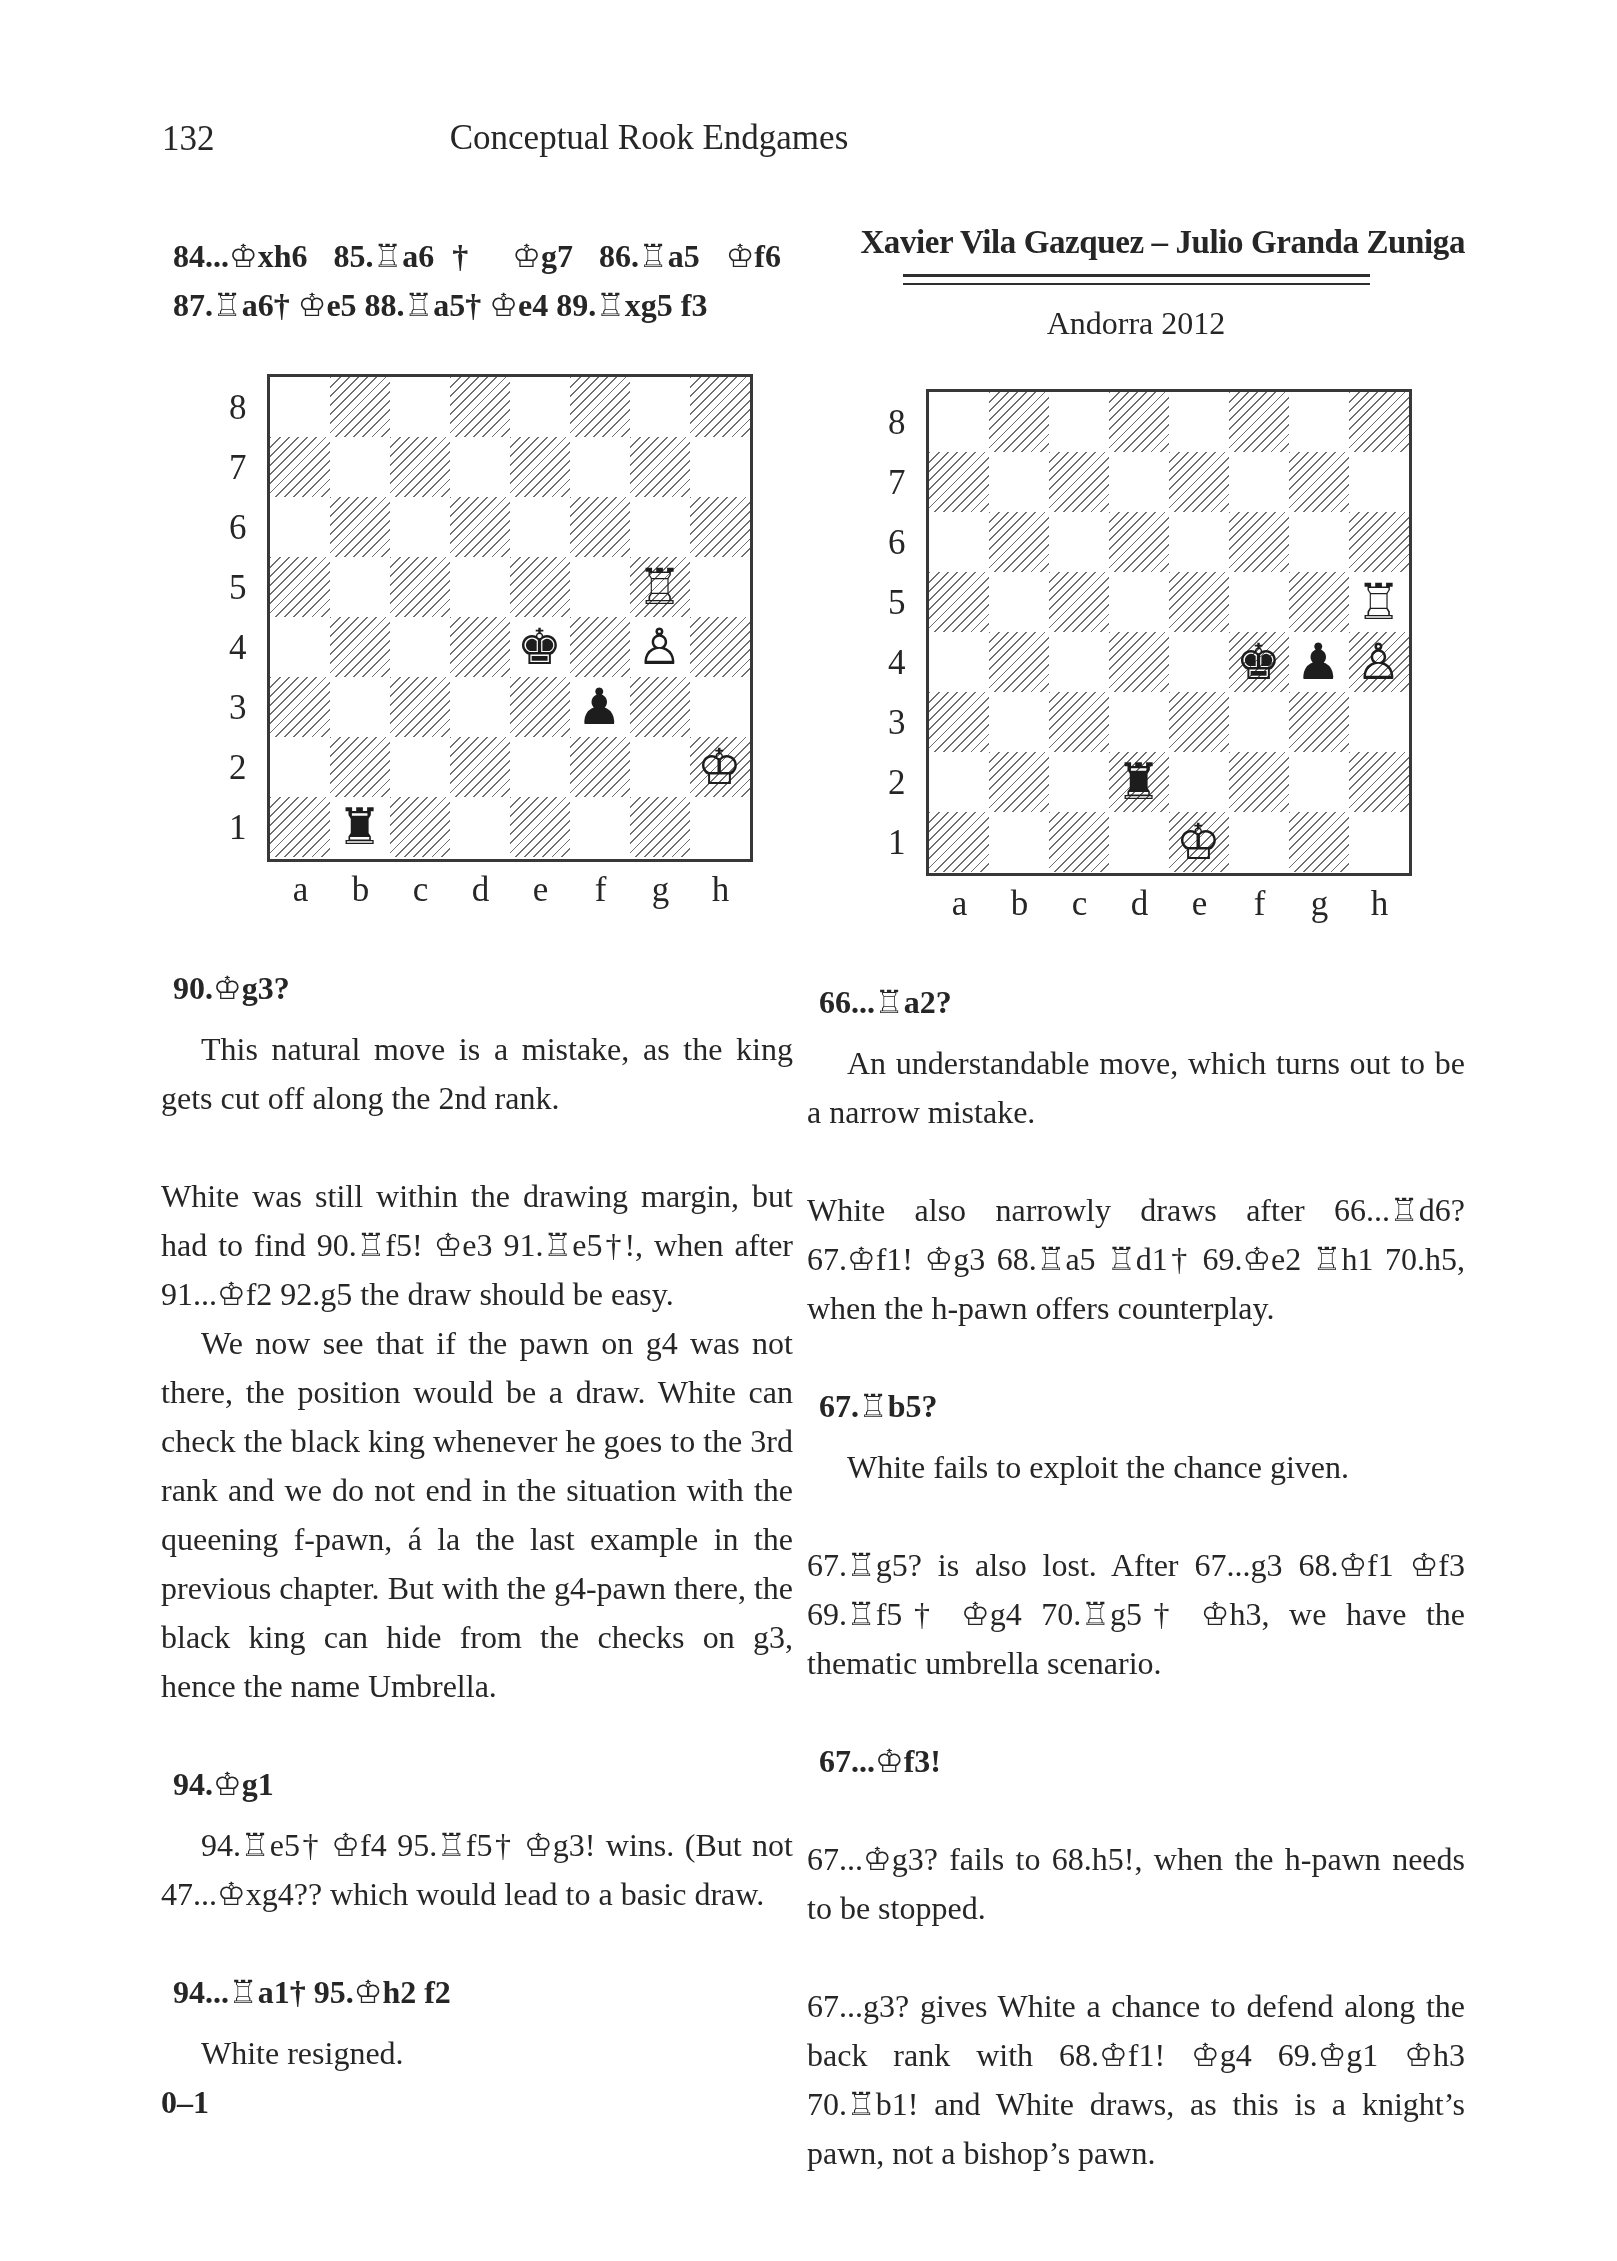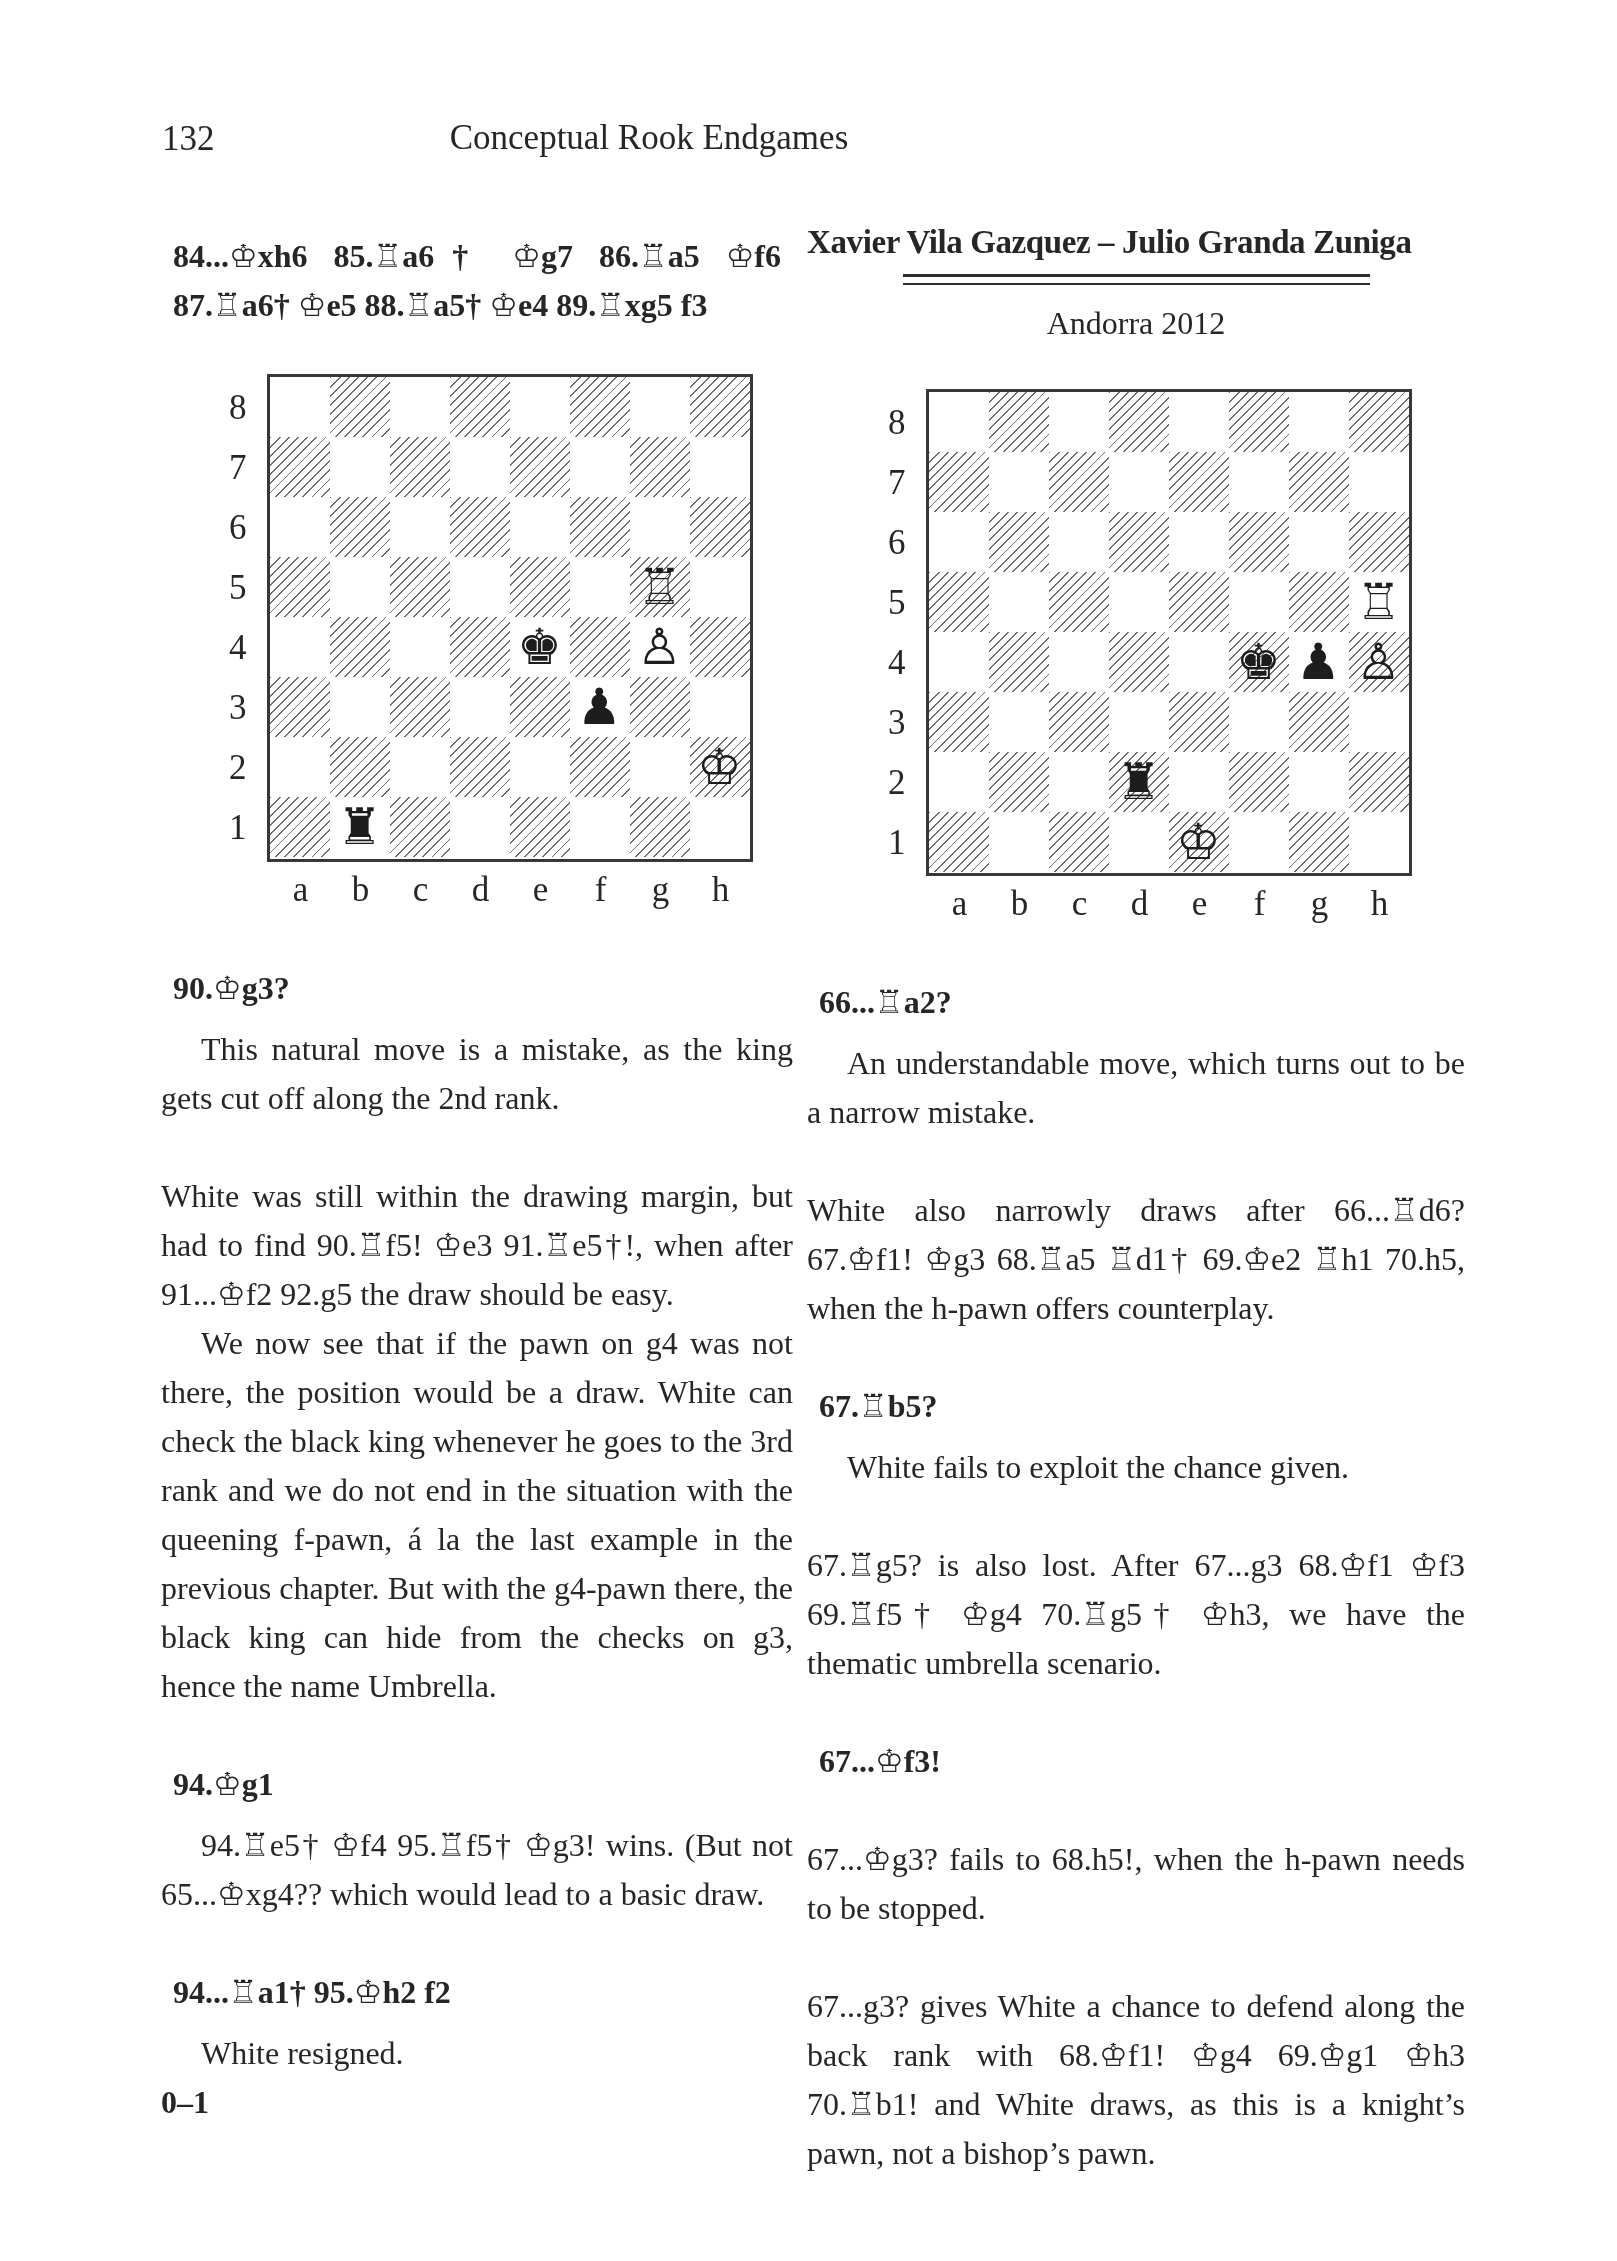--- a/index.html
+++ b/index.html
@@ -11,21 +11,21 @@
   .page-num{position:absolute;left:162px;top:119px;font-size:35px;line-height:40px;}
   .running-title{position:absolute;left:0;top:118px;width:1298px;text-align:center;font-size:35px;line-height:40px;}
   .col{position:absolute;top:220px;}
   .col-left{left:161px;width:632px;}
   .col-right{left:807px;width:658px;}
   .moves{font-weight:bold;font-size:32px;line-height:49px;text-align:justify;margin:12px;}
   .para{font-size:32px;line-height:49px;text-align:justify;margin:0;}
   .para.indent{text-indent:40px;}
   .gap{margin-top:49px;}
   .result{font-weight:bold;font-size:32px;line-height:49px;margin:0;}
-  .game-header{font-weight:bold;font-size:33px;line-height:45px;text-align:left;white-space:nowrap;letter-spacing:-0.4px;}
+  .game-header{font-weight:bold;font-size:33px;line-height:45px;text-align:right;white-space:nowrap;letter-spacing:-0.4px;}
   .rule{width:467px;margin:9.3px auto 0;height:5.4px;border-top:3.9px solid #2e2e2e;border-bottom:2.3px solid #2e2e2e;box-sizing:content-box;}
   .subheader{font-size:32px;line-height:43px;text-align:center;margin-top:17px;}
   .diagram{margin:44px 0 54px;display:flex;justify-content:center;}
   .diagram-inner{display:flex;flex-direction:column;}
   .board-wrap{display:flex;}
   .ranks{display:flex;flex-direction:column;padding:3.9px 0;box-sizing:border-box;}
   .rank-label{height:60px;line-height:60px;width:65px;text-align:right;padding-right:20px;box-sizing:border-box;font-size:35px;}
   .board{display:grid;grid-template-columns:repeat(8,60px);grid-template-rows:repeat(8,60px);border:3.9px solid var(--board-border,#383838);background:#ffffff;}
   .sq{width:60px;height:60px;display:flex;align-items:center;justify-content:center;overflow:hidden;}
   .sq.dark{background:repeating-linear-gradient(135deg,var(--hatch,#6f6f6f) 0px,var(--hatch,#6f6f6f) 1.3px,transparent 1.3px,transparent 6.5px);}
@@ -143,21 +143,21 @@
             <div class="file-label">g</div>
             <div class="file-label">h</div>
           </div>
         </div>
       </div>
       <div class="moves">90.♔g3?</div>
       <p class="para indent">This natural move is a mistake, as the king gets cut off along the 2nd rank.</p>
       <p class="para gap">White was still within the drawing margin, but had to find 90.♖f5! ♔e3 91.♖e5†!, when after 91...♔f2 92.g5 the draw should be easy.</p>
       <p class="para indent">We now see that if the pawn on g4 was not there, the position would be a draw. White can check the black king whenever he goes to the 3rd rank and we do not end in the situation with the queening f-pawn, á la the last example in the previous chapter. But with the g4-pawn there, the black king can hide from the checks on g3, hence the name Umbrella.</p>
       <div class="moves gap">94.♔g1</div>
-      <p class="para indent">94.♖e5† ♔f4 95.♖f5† ♔g3! wins. (But not 65...♔xg4?? which would lead to a basic draw.</p>
+      <p class="para indent">94.♖e5† ♔f4 95.♖f5† ♔g3! wins. (But not 47...♔xg4?? which would lead to a basic draw.</p>
       <div class="moves gap">94...♖a1† 95.♔h2 f2</div>
       <p class="para indent">White resigned.</p>
       <div class="result">0–1</div>
     </div>
   <div class="col col-right" id="col-right">
       <div class="game-header">Xavier Vila Gazquez – Julio Granda Zuniga</div>
       <div class="rule"></div>
       <div class="subheader">Andorra 2012</div>
       <div class="diagram">
         <div class="diagram-inner">

